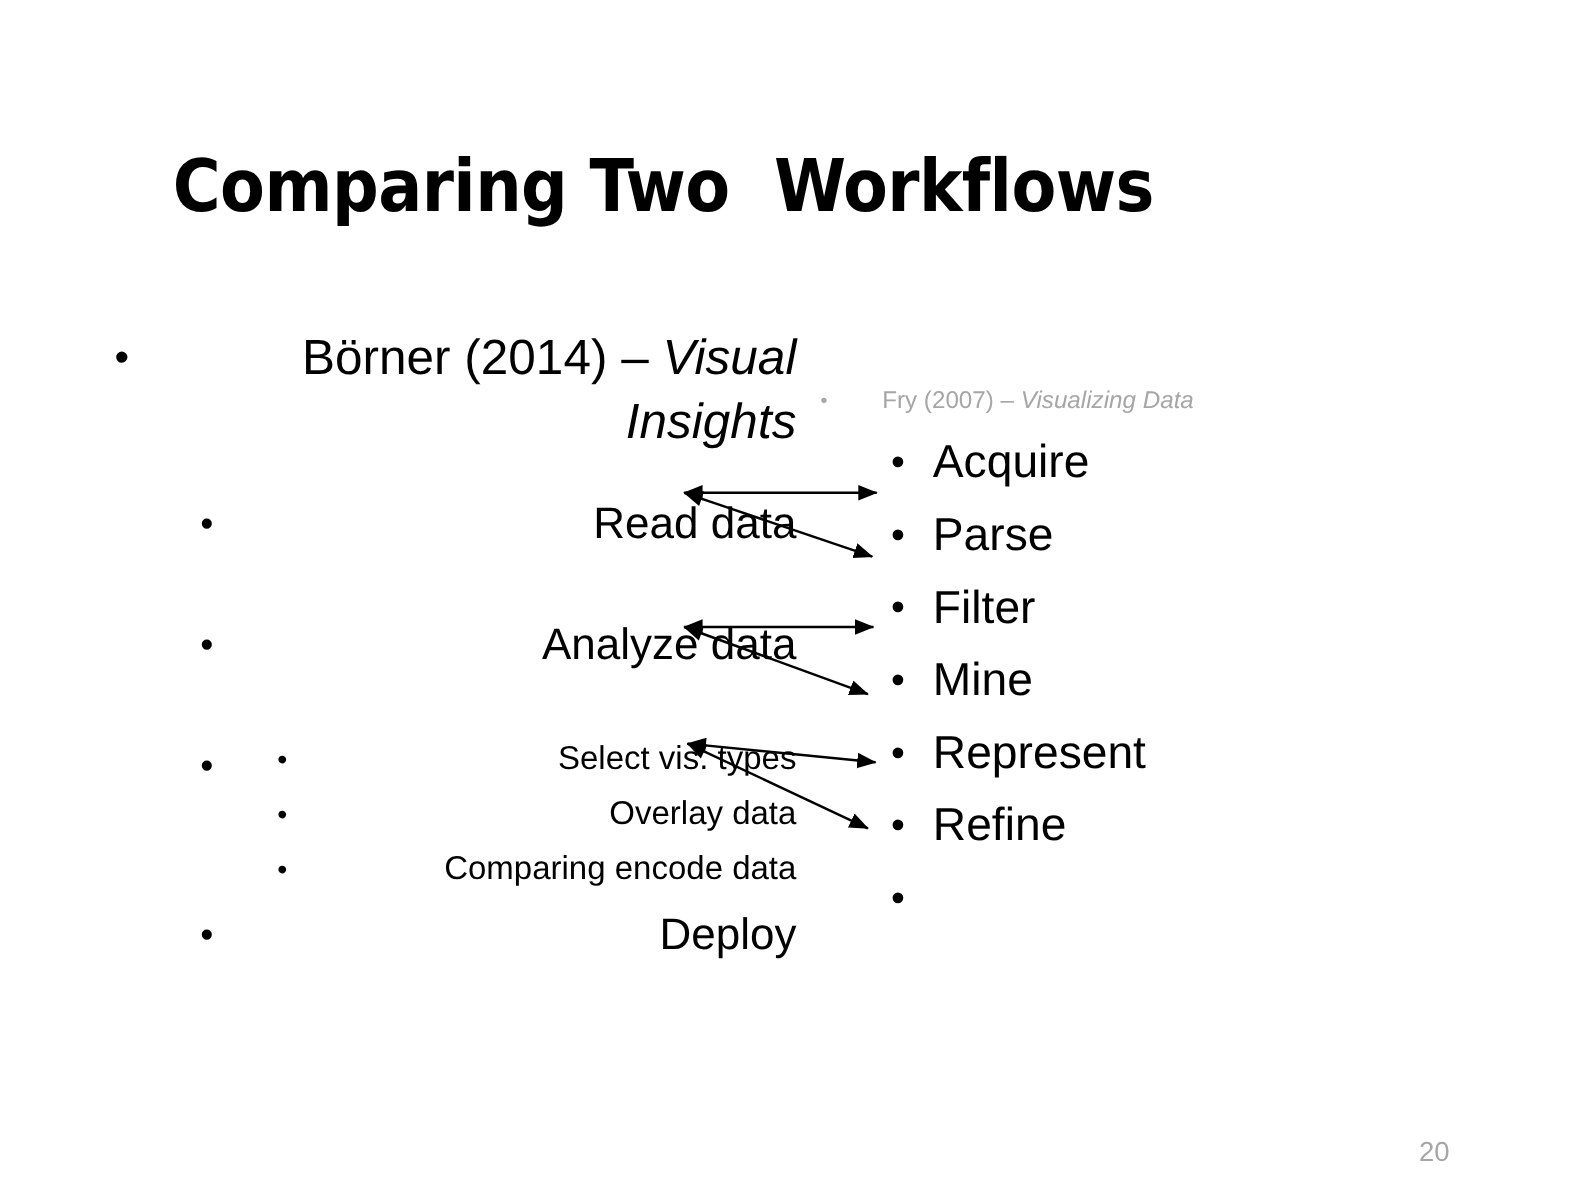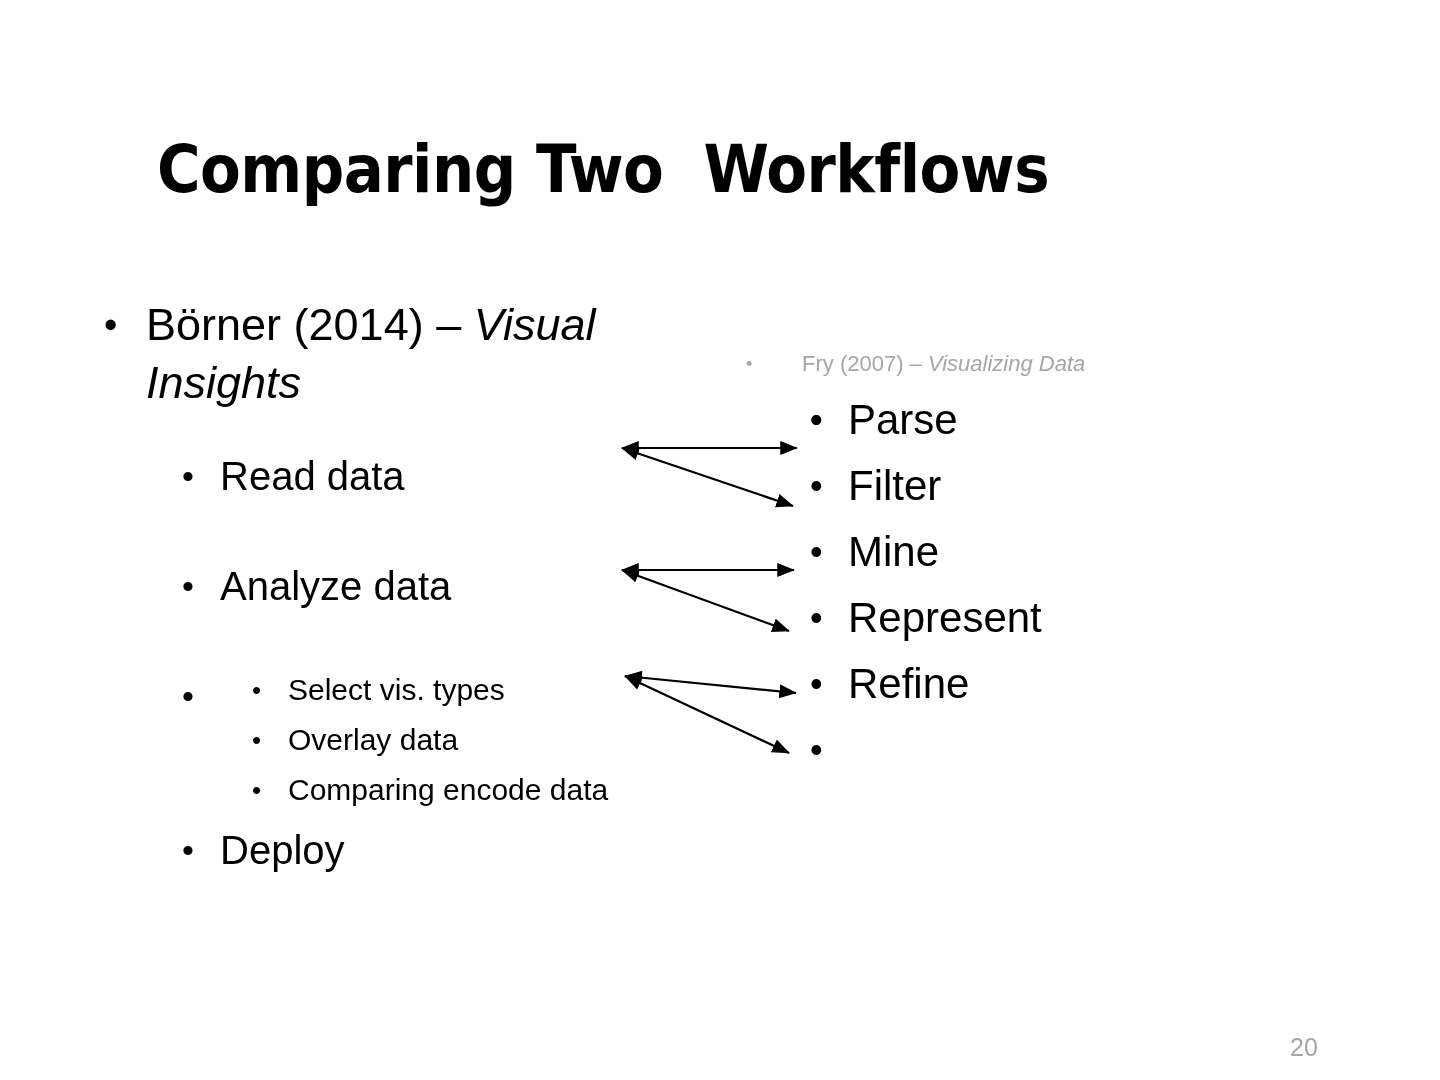--- a/index.html
+++ b/index.html
@@ -48,20 +48,21 @@
     color: #000000;
   }
   .bullet-row .dot {
     position: absolute;
     left: 0;
     top: 0;
     line-height: inherit;
   }
   .bullet-row .txt {
     display: block;
+    text-align: right;
   }
 
   
   .lvl1 {
     font-size: 45px;
     line-height: 58px;
     padding-left: 42px;
     margin-bottom: 6px;
   }
   .lvl1 .dot { font-size: 38px; }
@@ -202,20 +203,21 @@
   </div>
 
   <div id="right-column">
 
     <div id="fry-heading">
       <span class="dot">•</span><span>Fry (2007) – </span><span class="em">Visualizing Data</span>
     </div>
 
     <div class="fry-item">
       <span class="dot">•</span>
+      <span>Acquire</span>
     </div>
     <div class="fry-item">
       <span class="dot">•</span>
       <span>Parse</span>
     </div>
     <div class="fry-item">
       <span class="dot">•</span>
       <span>Filter</span>
     </div>
     <div class="fry-item">

